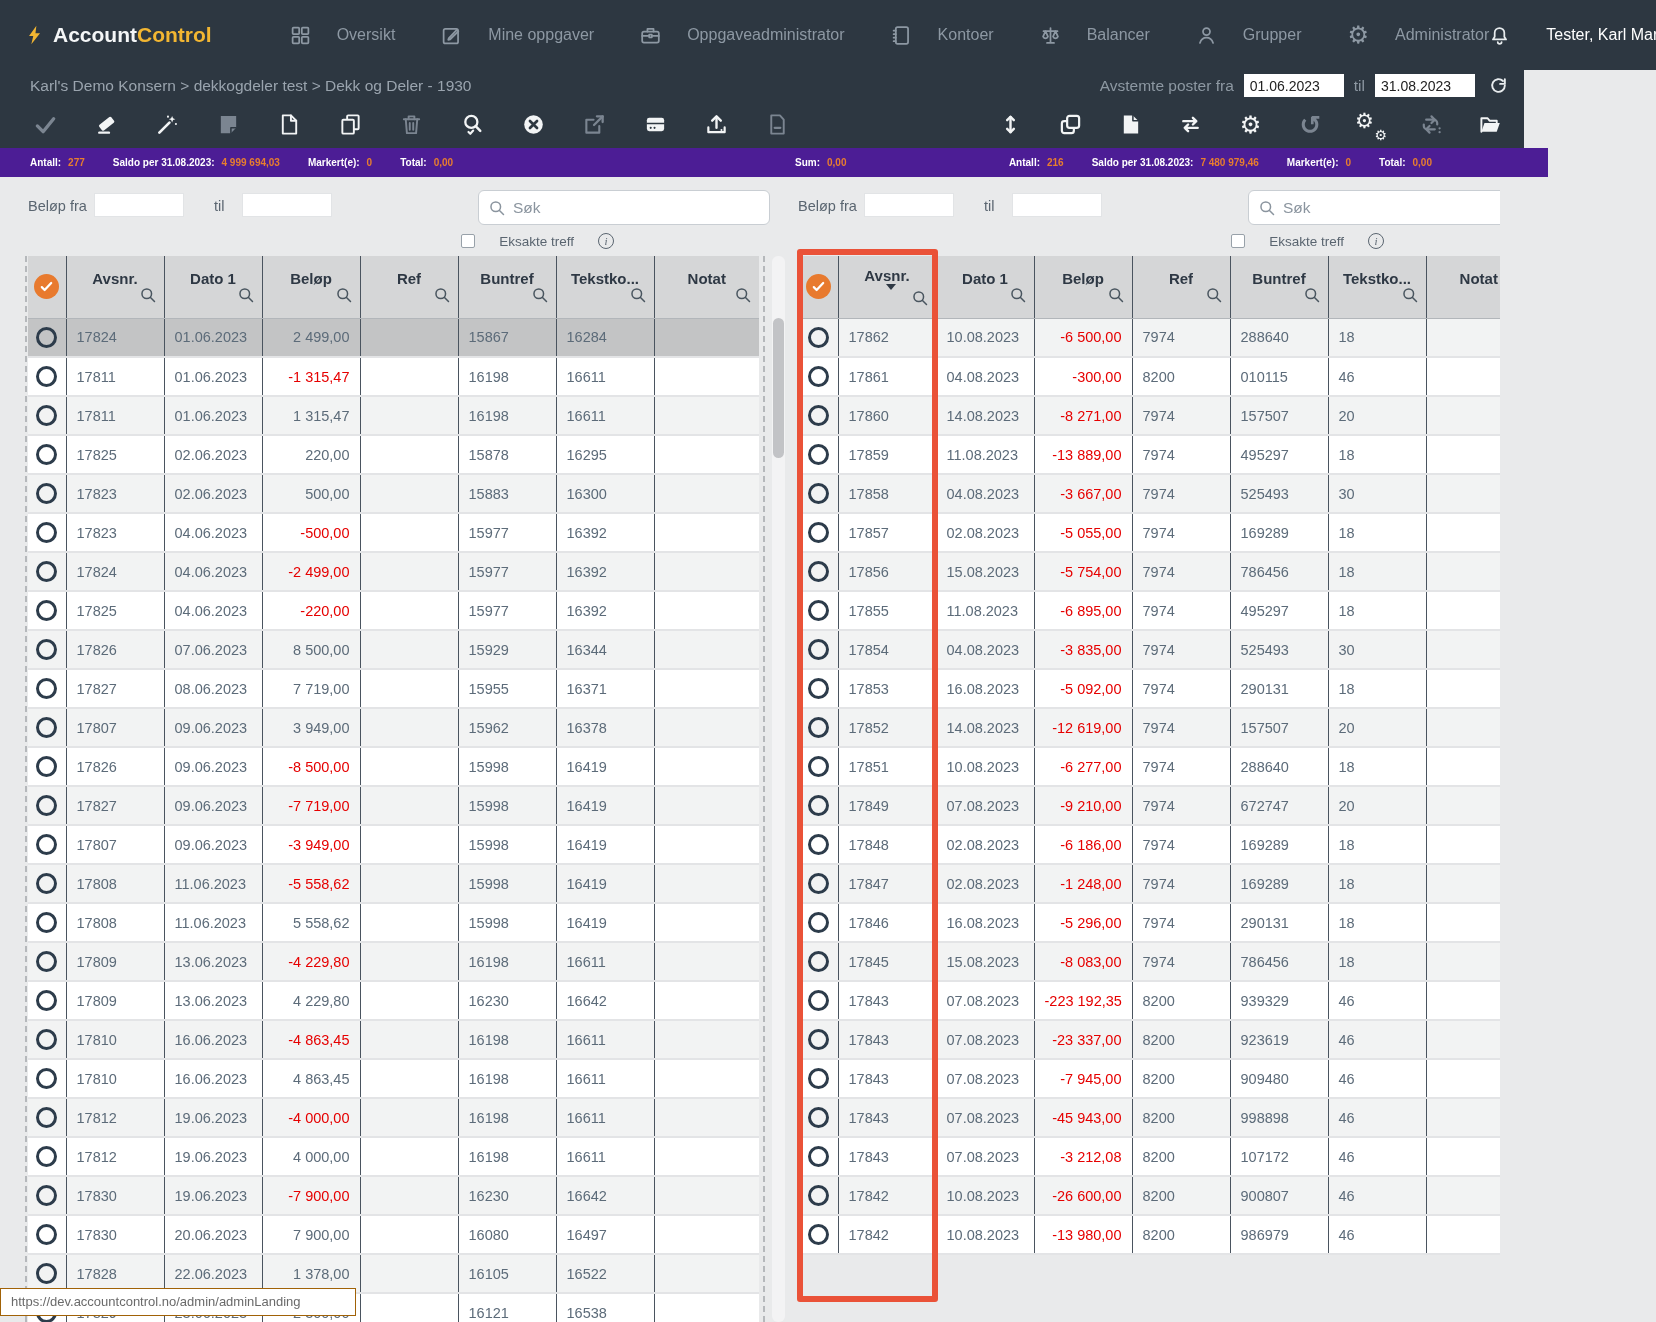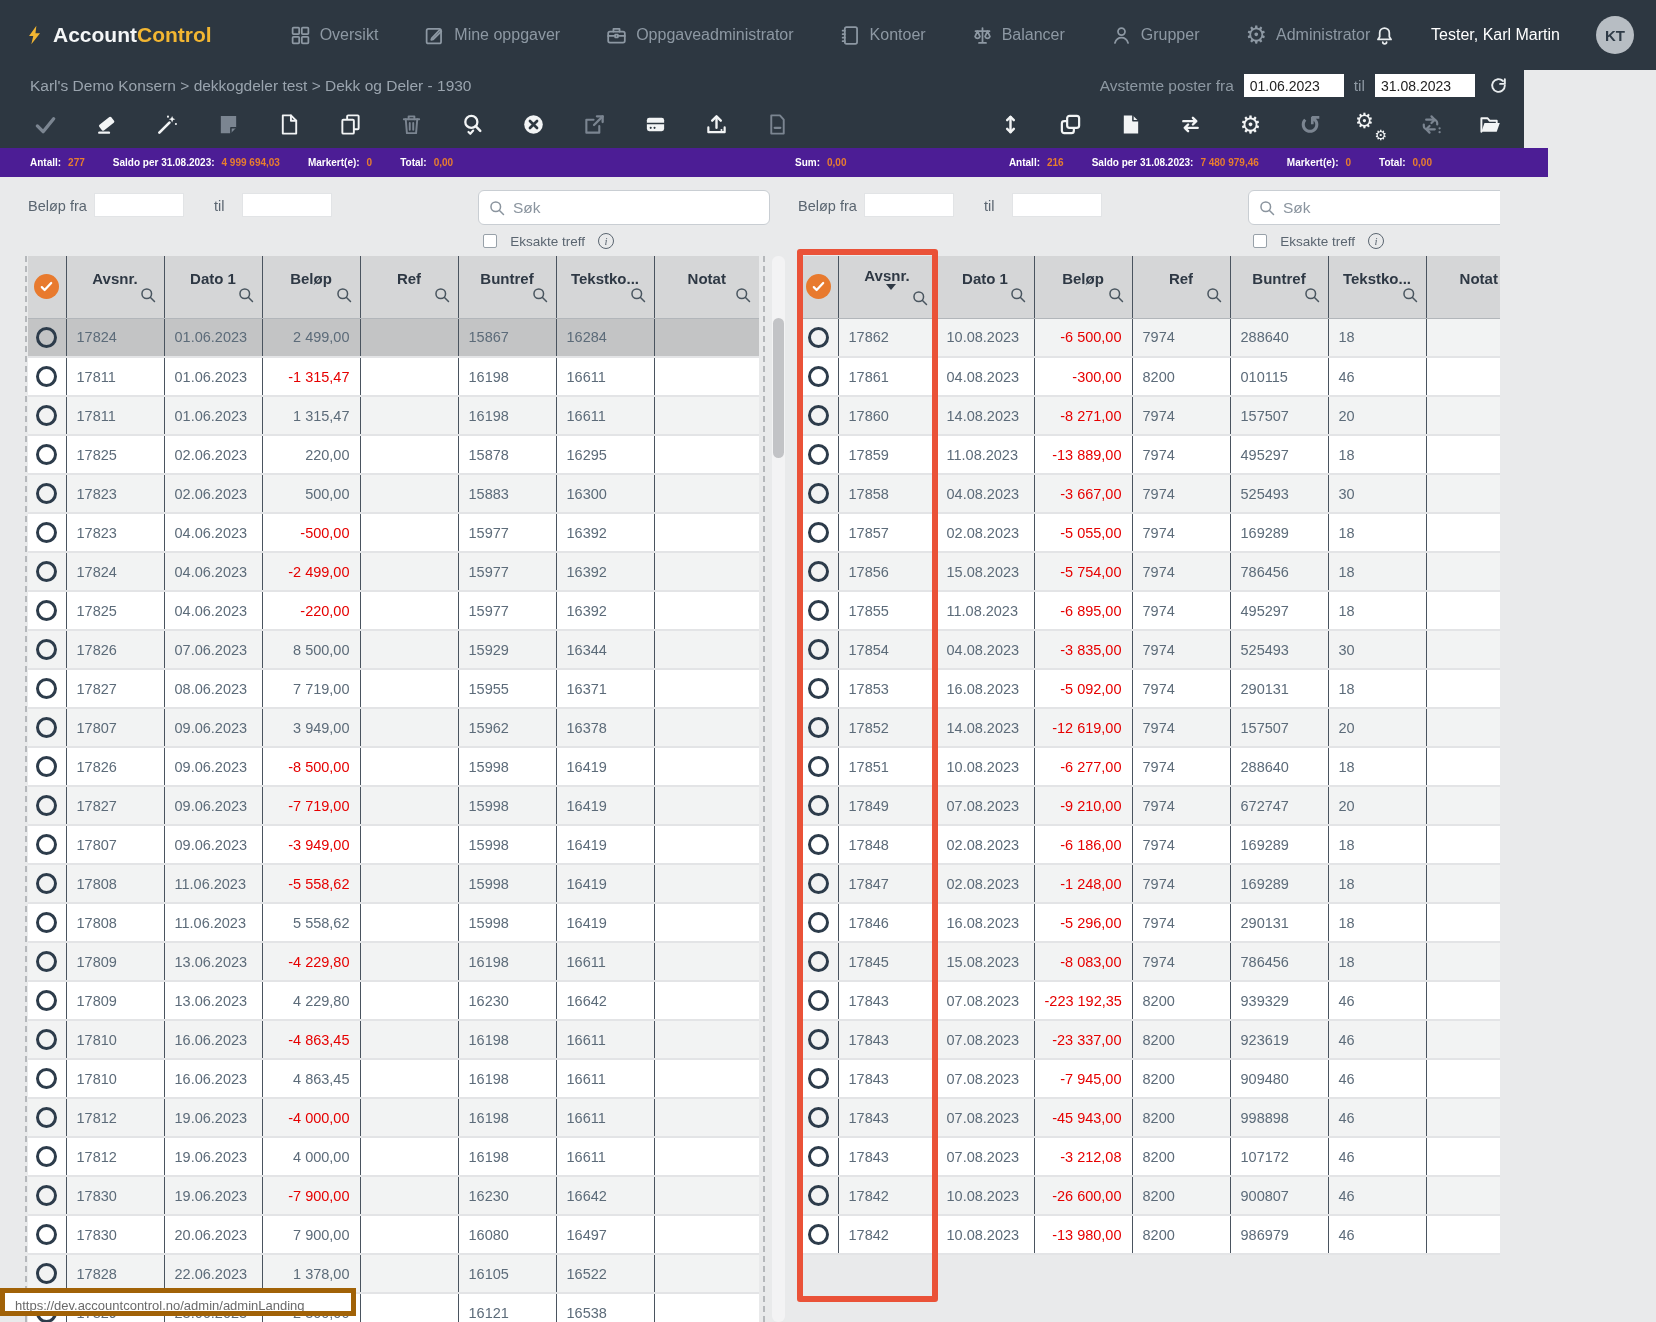--- a/index.html
+++ b/index.html
@@ -3,21 +3,21 @@
 <meta charset="utf-8">
 <style>
   * { margin:0; padding:0; box-sizing:border-box; }
   html,body { width:1656px; height:1322px; overflow:hidden; font-family:"Liberation Sans","DejaVu Sans",sans-serif; background:#e9eaeb; position:relative; }
 
   
   .topbar { position:absolute; top:0; left:0; width:1656px; height:70px; background:#2d3741; display:flex; align-items:center; z-index:5; }
   .logo { display:flex; align-items:center; gap:7px; margin-left:24px; font-size:21px; font-weight:bold; white-space:nowrap; }
   .logo .acc { color:#f4f6f7; } .logo .ctrl { color:#f2b632; }
   .mainnav { display:flex; margin-left:78px; gap:46px; color:#8d98a3; font-size:16px; }
-  .nav-item { display:flex; align-items:center; gap:9px; cursor:pointer; white-space:nowrap; }
+  .nav-item { display:flex; align-items:center; gap:26px; cursor:pointer; white-space:nowrap; }
   .nav-item .nicon { display:inline-flex; }
   .user-area { margin-left:auto; display:flex; align-items:center; gap:36px; margin-right:22px; }
   .bell { color:#e8ecee; display:inline-flex; }
   .username { color:#ffffff; font-size:16px; white-space:nowrap; }
   .avatar { width:38px; height:38px; border-radius:50%; background:#b7bdc3; color:#2f3b47; font-weight:bold; font-size:15px; display:flex; align-items:center; justify-content:center; }
 
   .darkzone { position:absolute; top:70px; left:0; width:1524px; height:78px; background:#2d3741; z-index:5; }
   .crumbrow { height:31px; display:flex; align-items:center; }
   .crumb { color:#9aa4ae; font-size:15.5px; margin-left:30px; }
   .datebar { margin-left:auto; margin-right:16px; display:flex; align-items:center; gap:10px; color:#8d98a2; font-size:15.5px; }
@@ -42,21 +42,21 @@
   .sg-left { left:30px; } .sg-mid { left:795px; } .sg-right { right:116px; }
 
   
   .main { position:absolute; top:177px; left:0; width:1500px; height:1145px; background:#e9eaeb; overflow:hidden; }
   .flabel { position:absolute; font-size:14.5px; color:#5a6570; top:21px; }
   .finput { position:absolute; top:16px; width:90px; height:24px; border:1px solid #e2e4e6; background:#fff; font-family:inherit; font-size:13px; padding:0 5px; }
   .searchbox { position:absolute; top:13px; width:292px; height:35px; background:#fff; border:1px solid #c9ced3; border-radius:6px; display:flex; align-items:center; padding:0 10px; gap:8px; }
   .searchbox input { border:none; outline:none; flex:1; font-family:inherit; font-size:15.5px; color:#333; background:transparent; }
   .searchbox input::placeholder { color:#8a949e; }
   .smag { color:#8a949e; display:inline-flex; }
-  .exact { position:absolute; top:56px; display:flex; align-items:center; gap:13px; font-size:13.5px; color:#5a6570; }
+  .exact { position:absolute; top:56px; display:flex; align-items:center; gap:24px; font-size:13.5px; color:#5a6570; }
   .cb { width:14px; height:14px; border:1.5px solid #98a1a9; background:#fff; border-radius:2px; }
   .info { width:16px; height:16px; border-radius:50%; border:1.4px solid #5a6570; color:#5a6570; font-size:11px; display:inline-flex; align-items:center; justify-content:center; font-style:italic; font-family:"Liberation Serif","DejaVu Serif",serif; }
 
   
   .dashrail { position:absolute; top:79px; bottom:0; width:0; border-left:2px dashed #b5b8bb; }
   .sbtrack { position:absolute; top:79px; bottom:0; width:13px; background:#f3f3f4; border-radius:6px; }
   .sbthumb { position:absolute; top:62px; left:1px; width:11px; height:140px; background:#c2c3c6; border-radius:6px; }
 
   
   .grid { position:absolute; top:79px; width:731px; border-collapse:collapse; table-layout:fixed; font-size:14.5px; }
@@ -75,21 +75,21 @@
   .grid td.num { text-align:right; }
   .grid td.neg { color:#e60000; }
   .grid th.selcol, .grid td.selcol { text-align:center; padding:0; }
   .rowcirc { display:inline-block; width:21px; height:21px; border-radius:50%; border:3px solid #2d3c4b; background:transparent; vertical-align:middle; }
   .selall { display:inline-flex; width:25px; height:25px; border-radius:50%; background:#e87a2e; align-items:center; justify-content:center; vertical-align:middle; }
 
   
   .redbox { position:absolute; left:797px; top:72px; width:141px; height:1053px; border:6px solid #ea5238; border-radius:3px; z-index:8; pointer-events:none; }
 
   
-  .urltip { position:absolute; left:0; top:1111px; width:356px; height:28px; background:#fff; border:5px solid #a16207; color:#6a6a6a; font-size:13px; line-height:26px; padding:0 10px; z-index:9; white-space:nowrap; overflow:hidden; }
+  .urltip { position:absolute; left:0; top:1111px; width:356px; height:28px; background:#fff; border:1px solid #a16207; color:#6a6a6a; font-size:13px; line-height:26px; padding:0 10px; z-index:9; white-space:nowrap; overflow:hidden; }
 </style>
 </head>
 <body>
 
 <header class="topbar">
   <div class="logo">
     <span style="display:inline-flex;">
       <svg viewBox="0 0 24 24" width="22" height="22">
           <path d="M13.5 2L5.5 13h4.6L8 22l9.5-12h-5L13.5 2z" fill="#f2b632"></path>
         </svg>

